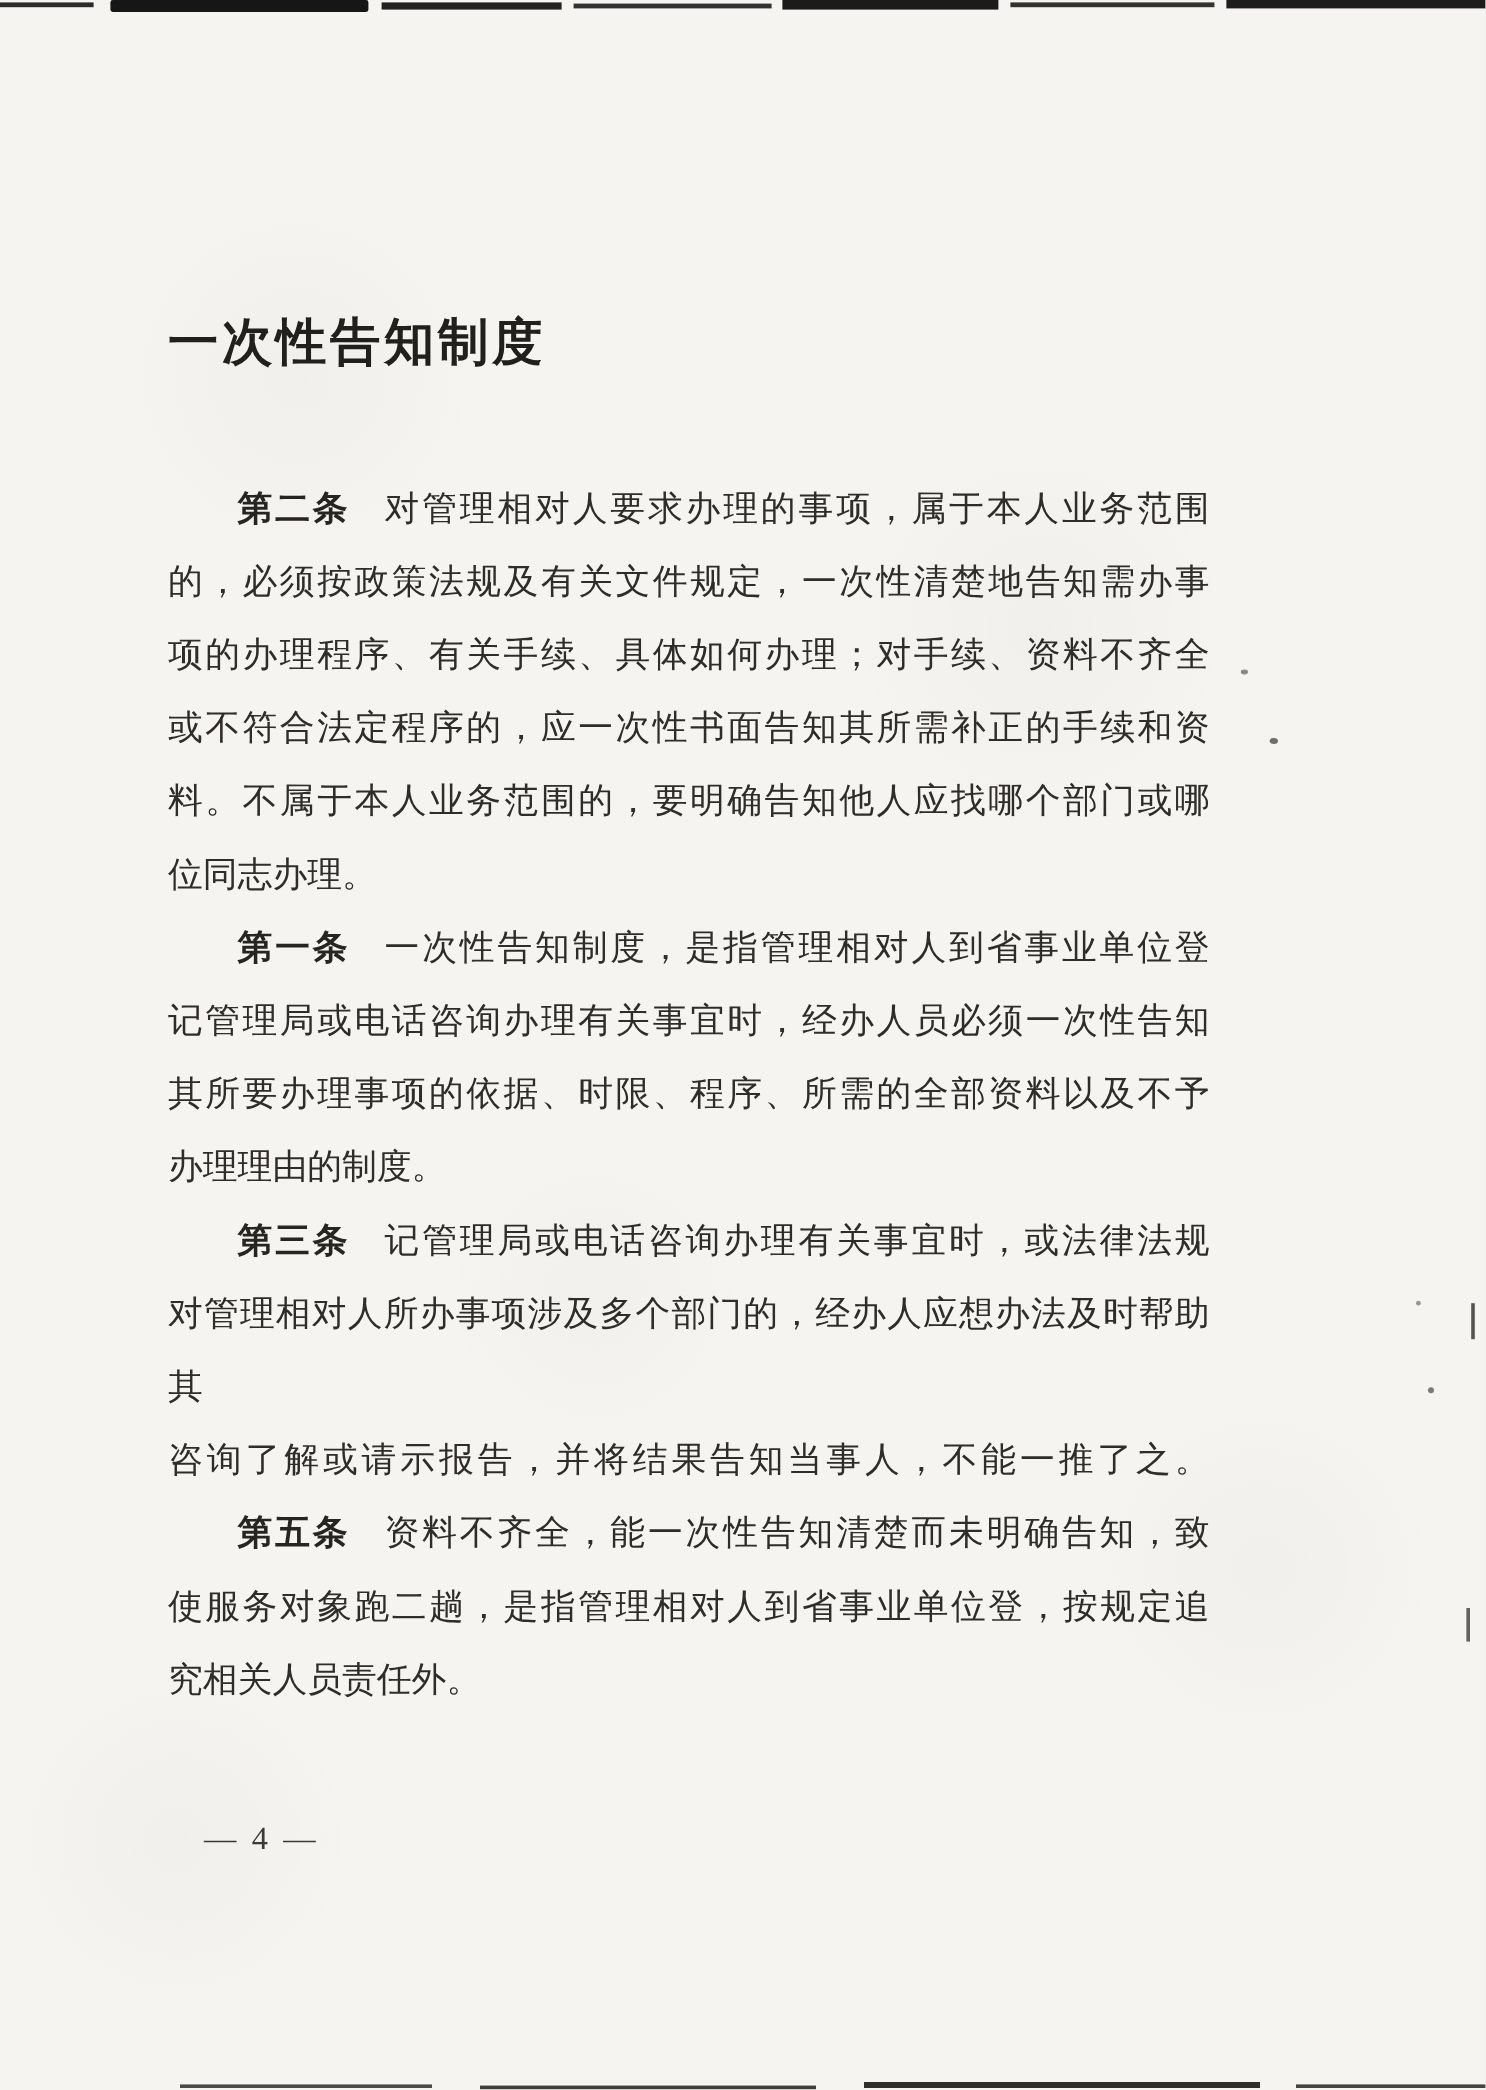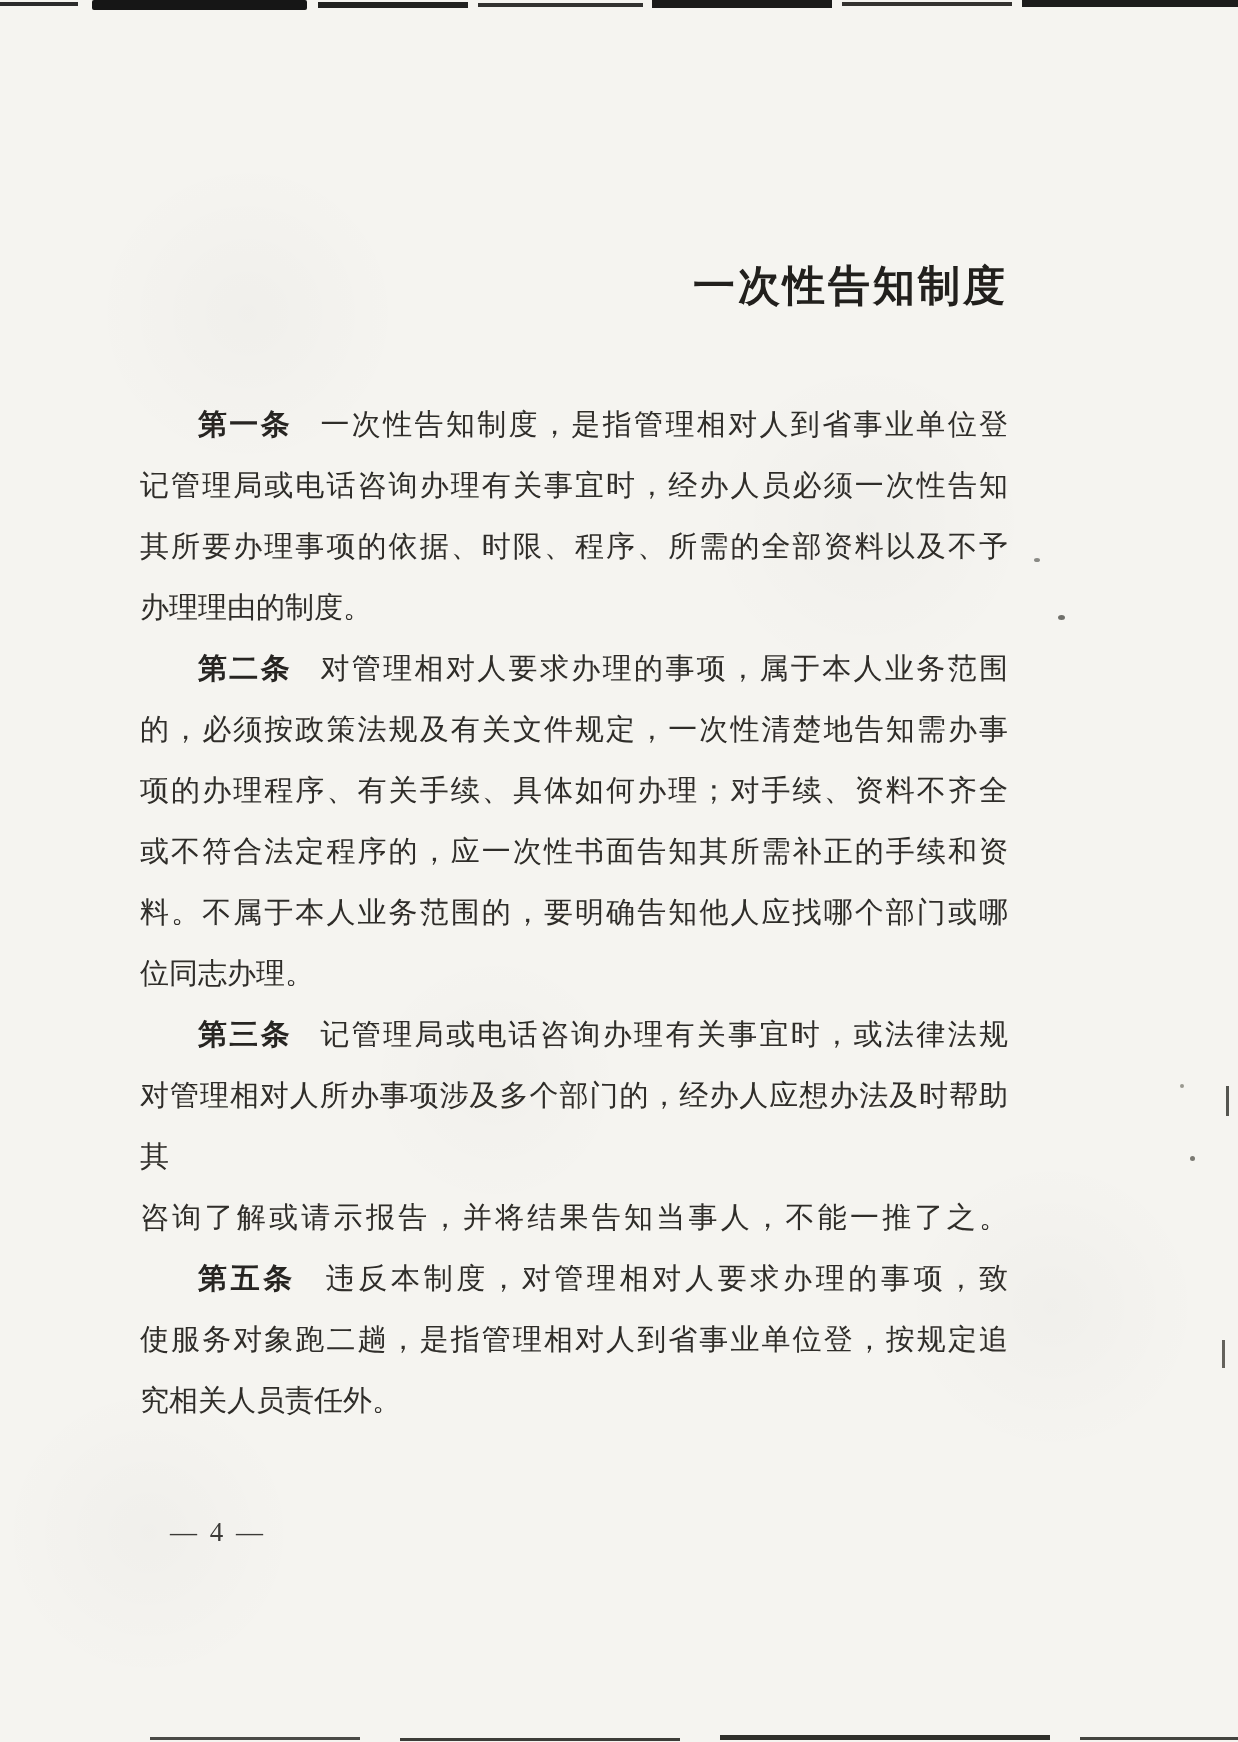--- a/index.html
+++ b/index.html
@@ -19,21 +19,21 @@
       radial-gradient(circle at 70% 30%, rgba(0,0,0,0.018), transparent 11%),
       radial-gradient(circle at 40% 62%, rgba(0,0,0,0.016), transparent 10%),
       radial-gradient(circle at 85% 75%, rgba(0,0,0,0.02), transparent 9%),
       radial-gradient(circle at 12% 88%, rgba(0,0,0,0.018), transparent 8%);
   }
   .doc-title {
     position: absolute;
     left: 140px;
     top: 254px;
     width: 868px;
-    text-align: right;
+    text-align: left;
     font-size: 42px;
     line-height: 64px;
     font-weight: bold;
     letter-spacing: 3px;
     color: #22201d;
   }
   .doc-body {
     position: absolute;
     left: 140px;
     top: 394px;
@@ -102,44 +102,44 @@
   <div class="artifact speck s3"></div>
   <div class="artifact speck s4"></div>
   <div class="artifact tick-1"></div>
   <div class="artifact tick-2"></div>
 
   <h1 class="doc-title">一次性告知制度</h1>
 
   <div class="doc-body">
 
     <div class="para">
-      <div class="line first"><b class="art-label">第一条</b><span class="label-gap"></span><span>一次性告知制度，是指管理相对人到省事业单位登</span></div>
-      <div class="line">记管理局或电话咨询办理有关事宜时，经办人员必须一次性告知</div>
-      <div class="line">其所要办理事项的依据、时限、程序、所需的全部资料以及不予</div>
-      <div class="line end">办理理由的制度。</div>
-    </div>
-
-    <div class="para">
       <div class="line first"><b class="art-label">第二条</b><span class="label-gap"></span><span>对管理相对人要求办理的事项，属于本人业务范围</span></div>
       <div class="line">的，必须按政策法规及有关文件规定，一次性清楚地告知需办事</div>
       <div class="line">项的办理程序、有关手续、具体如何办理；对手续、资料不齐全</div>
       <div class="line">或不符合法定程序的，应一次性书面告知其所需补正的手续和资</div>
       <div class="line">料。不属于本人业务范围的，要明确告知他人应找哪个部门或哪</div>
       <div class="line end">位同志办理。</div>
+    </div>
+
+    <div class="para">
+      <div class="line first"><b class="art-label">第一条</b><span class="label-gap"></span><span>一次性告知制度，是指管理相对人到省事业单位登</span></div>
+      <div class="line">记管理局或电话咨询办理有关事宜时，经办人员必须一次性告知</div>
+      <div class="line">其所要办理事项的依据、时限、程序、所需的全部资料以及不予</div>
+      <div class="line end">办理理由的制度。</div>
     </div>
 
     <div class="para">
       <div class="line first"><b class="art-label">第三条</b><span class="label-gap"></span><span>记管理局或电话咨询办理有关事宜时，或法律法规</span></div>
       <div class="line">对管理相对人所办事项涉及多个部门的，经办人应想办法及时帮助其</div>
       <div class="line">咨询了解或请示报告，并将结果告知当事人，不能一推了之。</div>
     </div>
 
 
     <div class="para">
-      <div class="line first"><b class="art-label">第五条</b><span class="label-gap"></span><span>违反本制度，对管理相对人要求办理的事项，致</span></div>
+      <div class="line first"><b class="art-label">第五条</b><span class="label-gap"></span><span>资料不齐全，能一次性告知清楚而未明确告知，致</span></div>
       <div class="line">使服务对象跑二趟，是指管理相对人到省事业单位登，按规定追</div>
       <div class="line end">究相关人员责任外。</div>
     </div>
 
   </div>
 
   <div class="page-number">— 4 —</div>
 
 </div>
 

